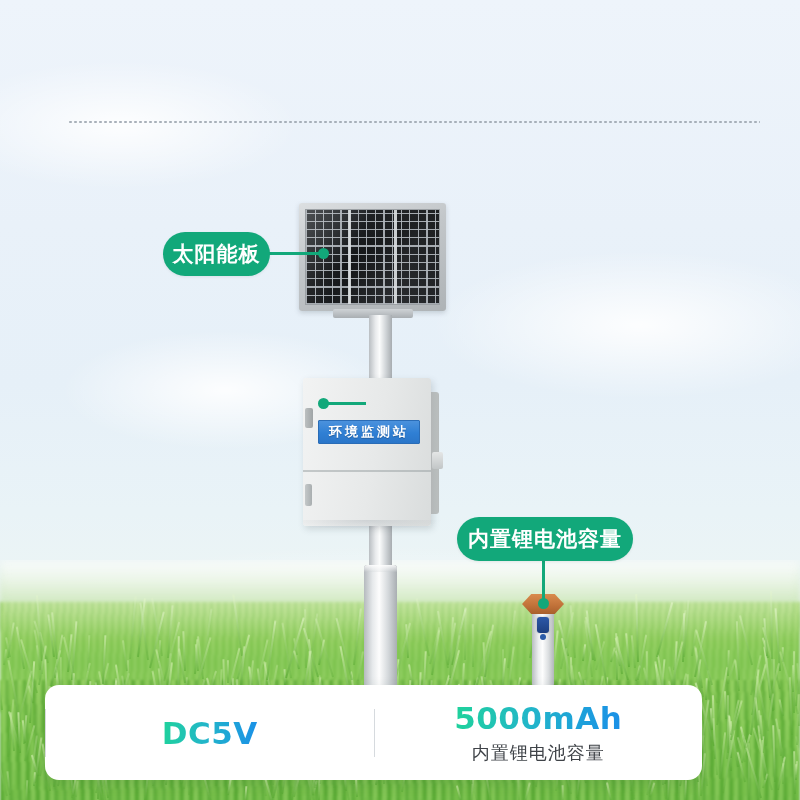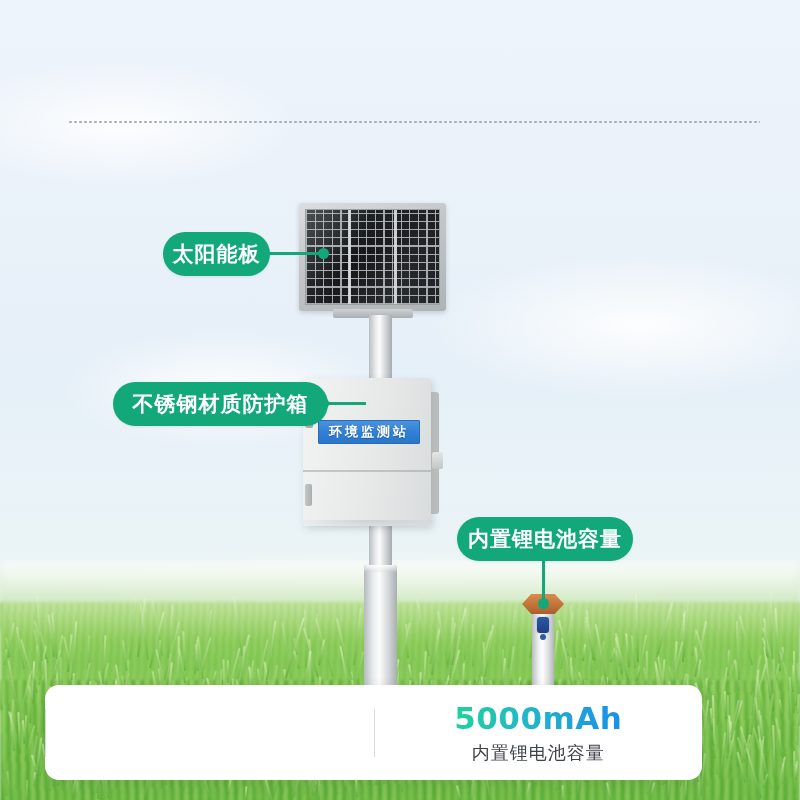--- a/index.html
+++ b/index.html
@@ -779,29 +779,29 @@
   <div class="sensor-cap"></div>
   <div class="sensor-win"></div>
   <div class="sensor-dot"></div>
 
   <div class="lead lead-h" style="left:268px;top:252px;width:55px;"></div>
   <div class="dot" style="left:318px;top:248px;"></div>
   <div class="pill pill-1">太阳能板</div>
 
   <div class="lead lead-h" style="left:326px;top:402px;width:40px;"></div>
   <div class="dot" style="left:318px;top:398px;"></div>
-  <div class="pill pill-2">不锈钢材质防护箱</div>
 
   <div class="lead lead-v" style="left:542px;top:560px;height:46px;"></div>
   <div class="dot" style="left:538px;top:598px;"></div>
   <div class="pill pill-3">内置锂电池容量</div>
 
   <div class="card">
     <div class="vsep"></div>
     <div class="spec">
+      <div class="spec-val">DC5V</div>
     </div>
     <div class="vsep"></div>
     <div class="spec">
       <div class="spec-val">5000mAh</div>
       <div class="spec-lab">内置锂电池容量</div>
     </div>
   </div>
 
 </div>
 

